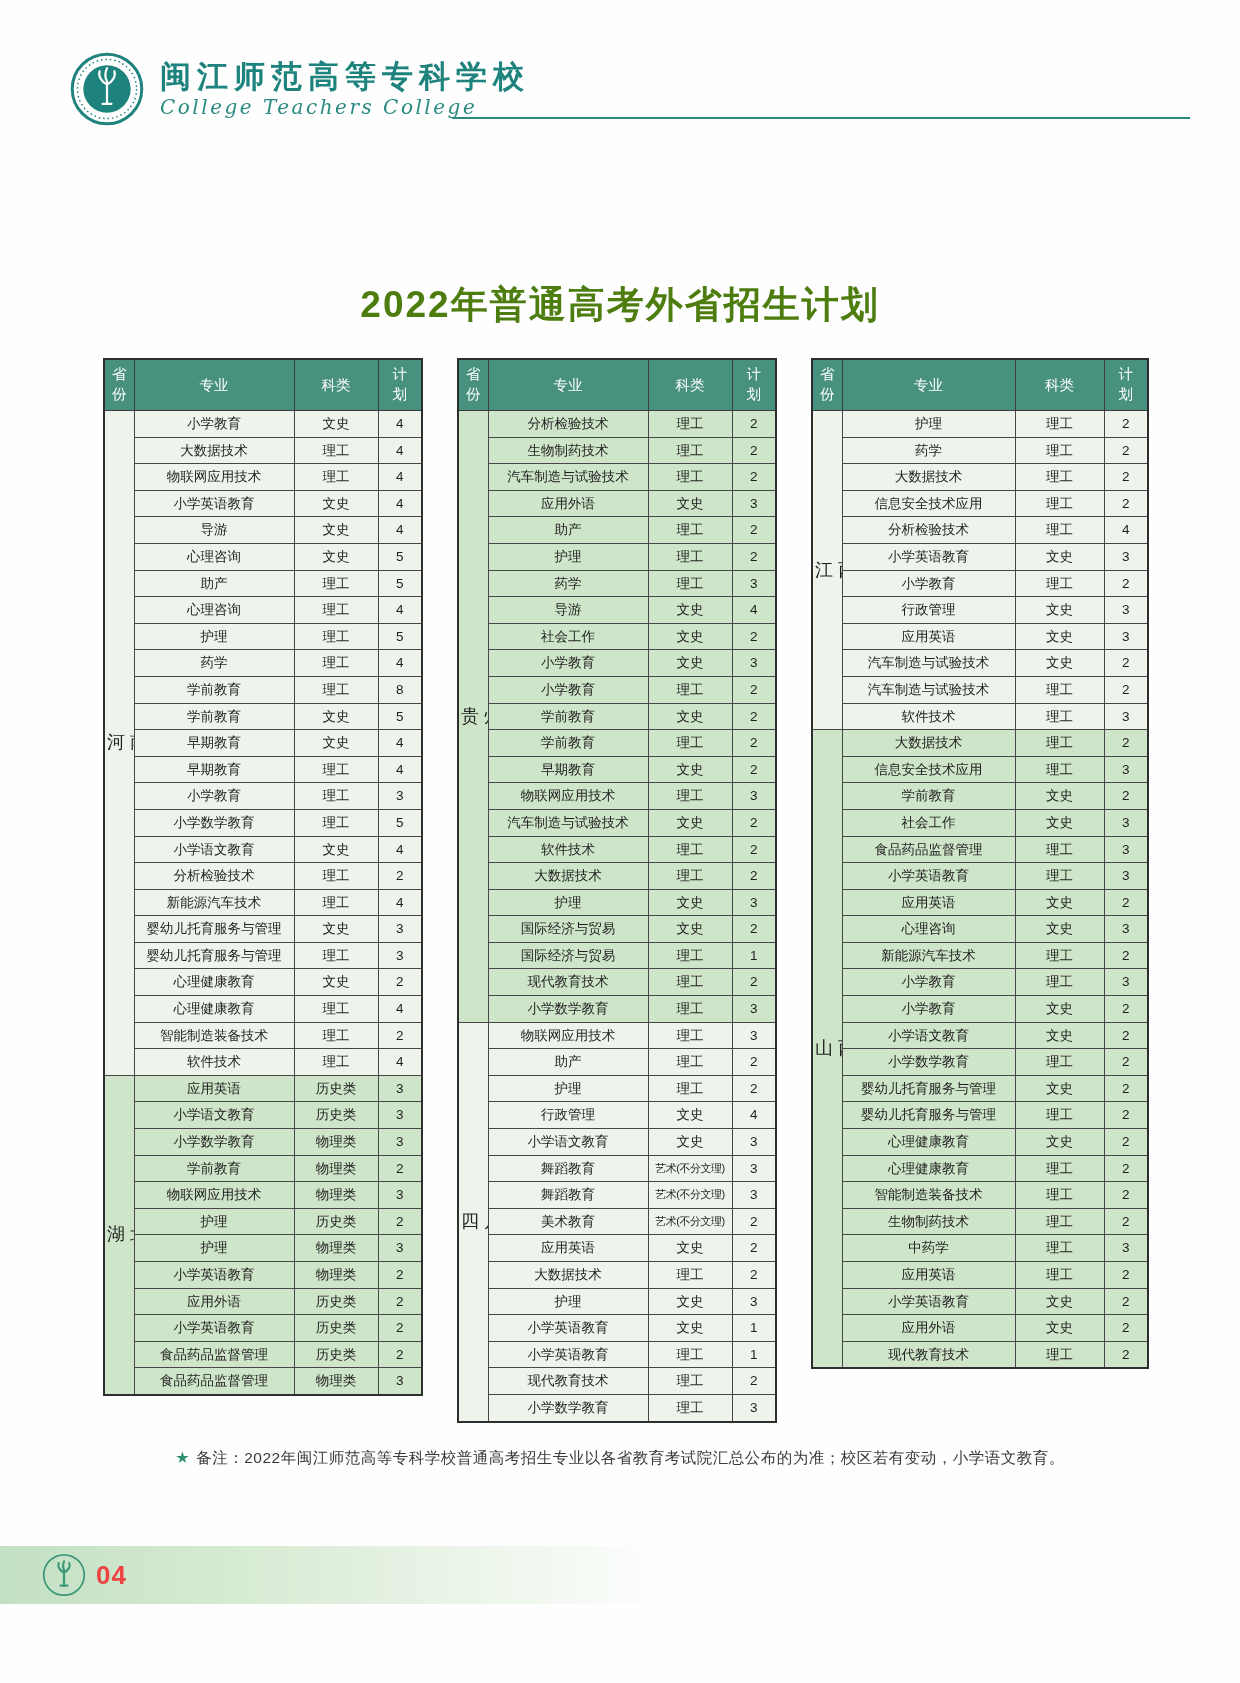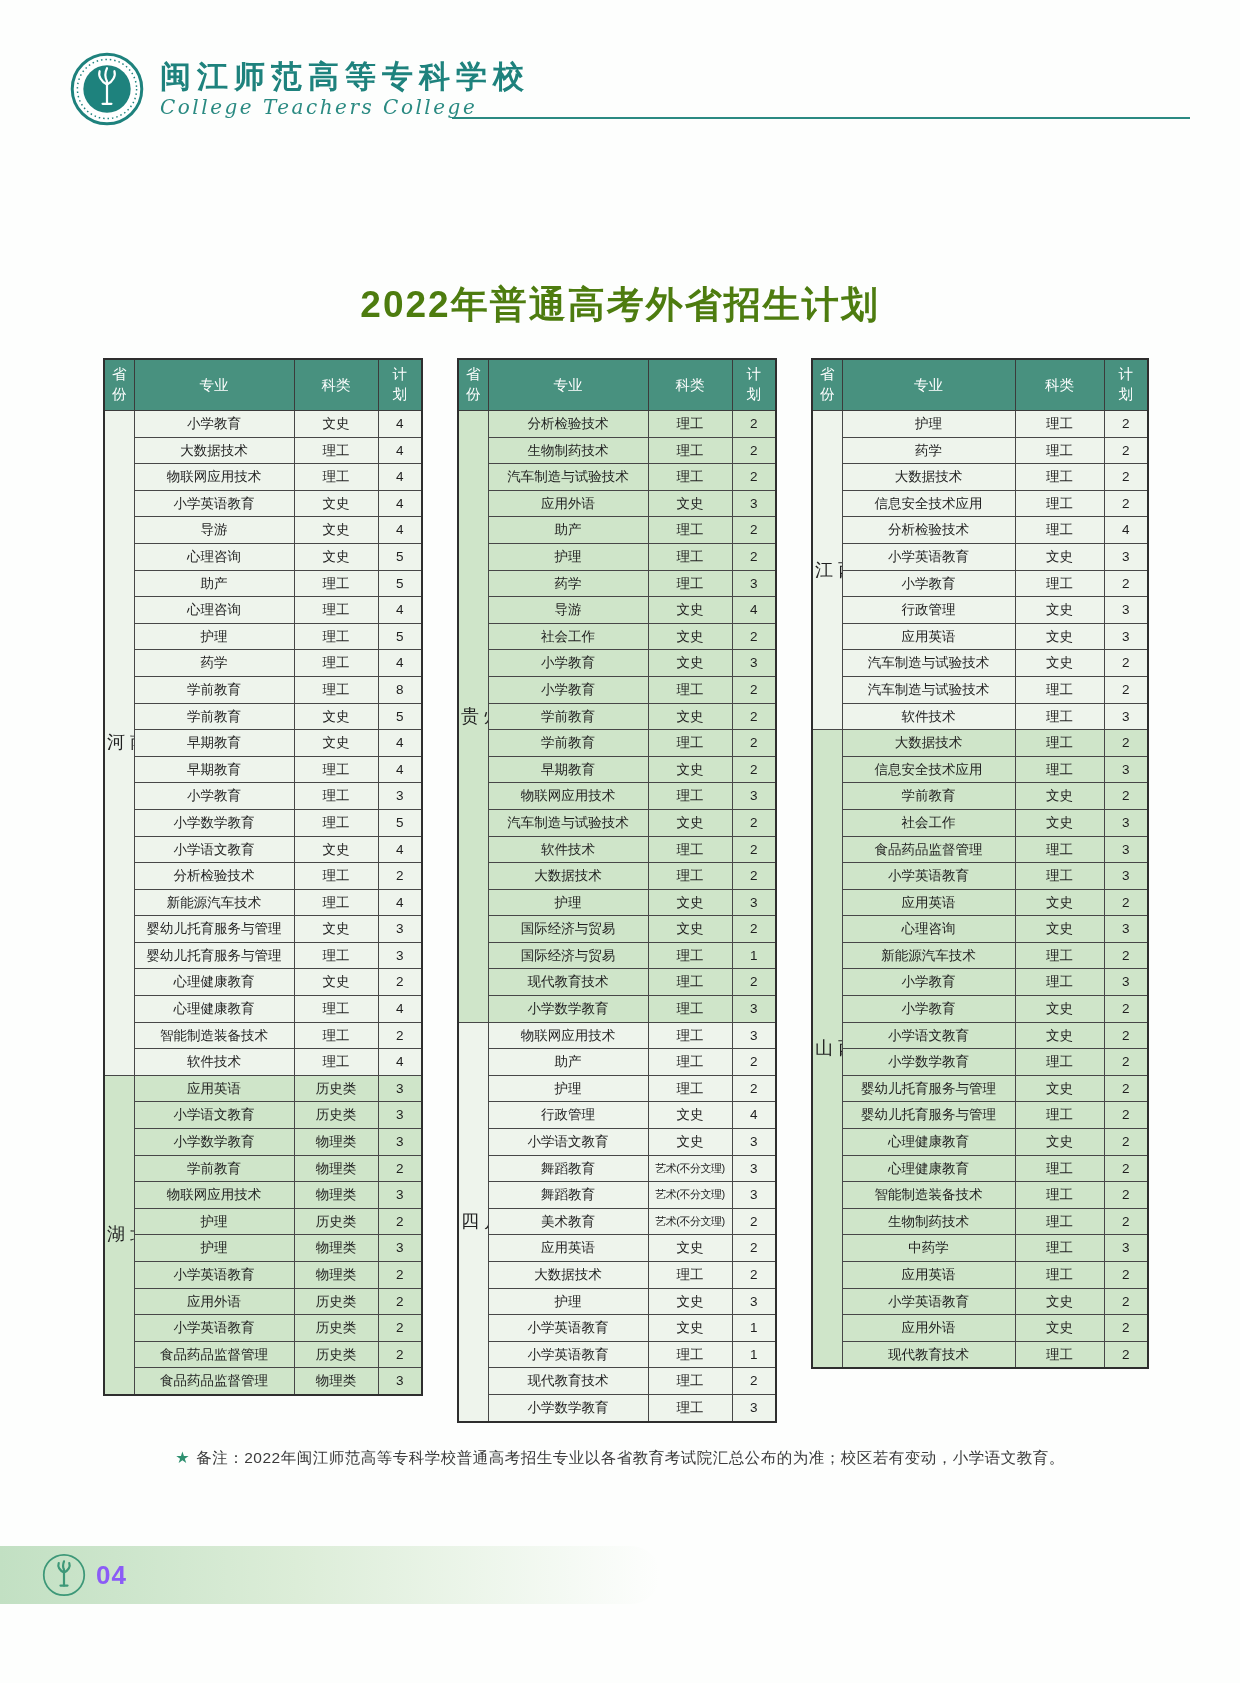--- a/index.html
+++ b/index.html
@@ -41,21 +41,21 @@
   .note{position:absolute;top:1448px;left:0;width:100%;text-align:center;margin:0;
         font-size:15.5px;color:#3a3a3a;letter-spacing:0.5px;}
   .note .star{color:#2f9070;margin-right:6px;font-size:16px;}
 
   
   .footer-band{position:absolute;left:0;top:1546px;width:660px;height:58px;
                background:linear-gradient(90deg,#c2e0c3 0%,#dcedd8 45%,rgba(255,255,255,0) 100%);
                border-radius:0 29px 29px 0;}
   .page-footer{position:absolute;left:42px;top:1549px;height:52px;display:flex;align-items:center;gap:10px;}
   .footer-logo{width:44px;height:44px;display:block;opacity:0.9;}
-  .page-number{font-size:26px;font-weight:bold;color:#8b5cf6;letter-spacing:1px;}
+  .page-number{font-size:26px;font-weight:bold;color:#ef4444;letter-spacing:1px;}
 </style>
 </head>
 <body>
 
 <div class="page">
 
   <div class="brand">
     <svg class="logo-svg" viewBox="0 0 100 100">
       <circle cx="50" cy="50" r="47" fill="#ffffff" stroke="#1e827d" stroke-width="4"></circle>
       <circle cx="50" cy="50" r="40" fill="none" stroke="#1e827d" stroke-width="2" stroke-dasharray="2 4"></circle>

